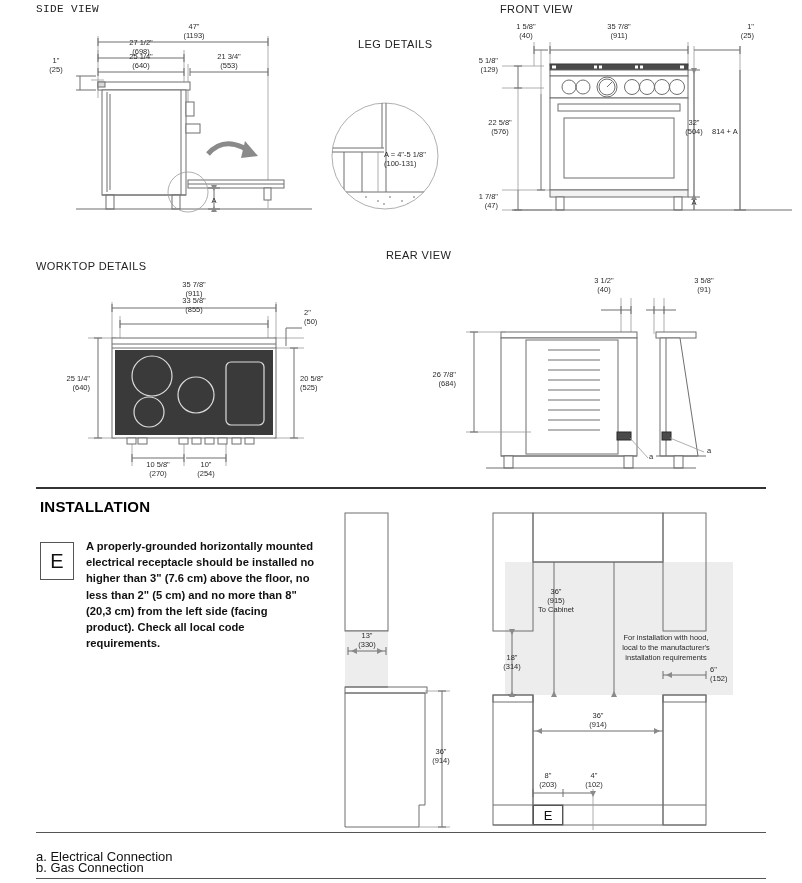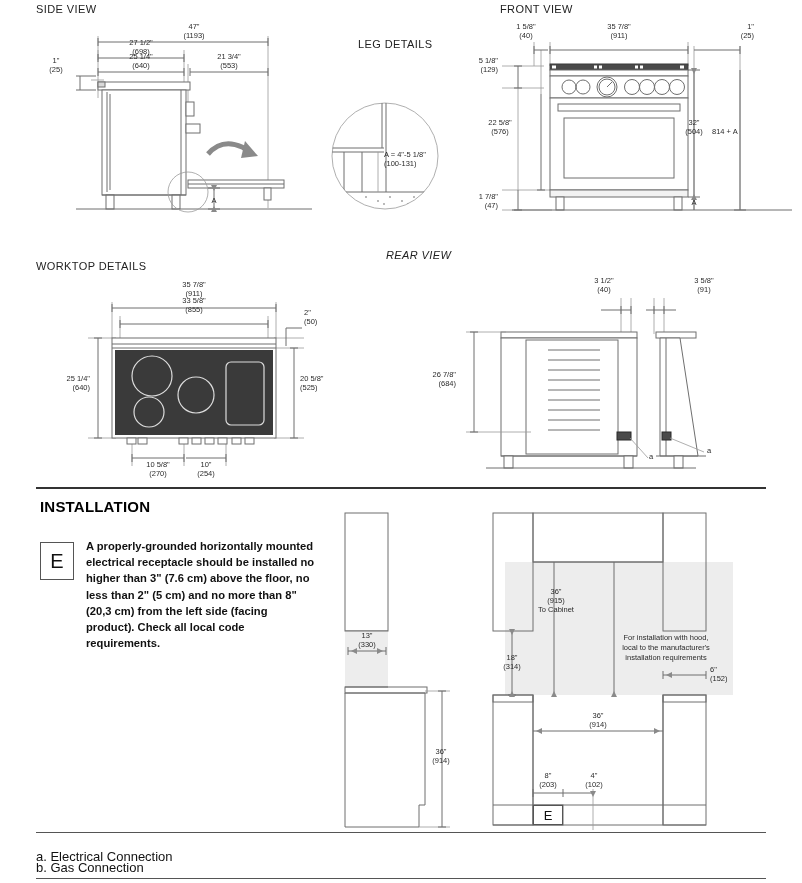--- a/index.html
+++ b/index.html
@@ -52,21 +52,21 @@
   .s-thin{stroke:#9a9a9a;stroke-width:.8;fill:none;}
   .s-arrow{fill:#8a8a8a;}
   .hood-note{
     font-size:7.5px;line-height:10px;color:#2a2a2a;text-align:center;
     white-space:nowrap;
   }
 </style>
 </head>
 <body>
 
-<div class="abs view-title" style="left:36px;top:3px;">SIDE VIEW</div>
+<div class="abs view-title" style="left:36px;top:3px;font-family:Liberation Mono, monospace;">SIDE VIEW</div>
 
 <div class="abs" style="left:36px;top:20px;width:290px;height:205px;">
   <svg width="290" height="205" viewBox="0 0 290 205">
 
     <g class="s-thin">
       <line x1="62" y1="30" x2="62" y2="78"></line>
       <line x1="62" y1="16" x2="62" y2="40"></line>
       <line x1="148" y1="30" x2="148" y2="80"></line>
       <line x1="152" y1="44" x2="152" y2="92"></line>
       <line x1="232" y1="16" x2="232" y2="188"></line>
@@ -447,21 +447,21 @@
   <div class="abs dim" style="left:92px;top:178px;width:60px;">
     <span>10 5/8"</span><br>
     <span>(270)</span>
   </div>
   <div class="abs dim" style="left:144px;top:178px;width:52px;">
     <span>10"</span><br>
     <span>(254)</span>
   </div>
 </div>
 
-<div class="abs view-title" style="left:386px;top:249px;font-style:italic;">REAR VIEW</div>
+<div class="abs view-title" style="left:386px;top:249px;">REAR VIEW</div>
 
 <div class="abs" style="left:386px;top:272px;width:410px;height:196px;">
   <svg width="410" height="196" viewBox="0 0 410 196">
 
     <g class="s-thin">
       <line x1="235" y1="26" x2="235" y2="160"></line>
       <line x1="245" y1="26" x2="245" y2="62"></line>
       <line x1="268" y1="26" x2="268" y2="62"></line>
       <line x1="278" y1="26" x2="278" y2="160"></line>
     </g>

